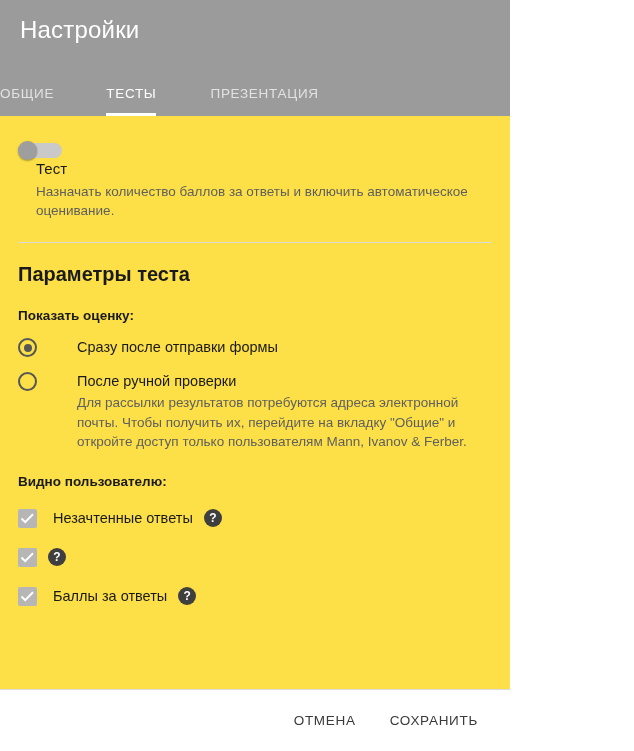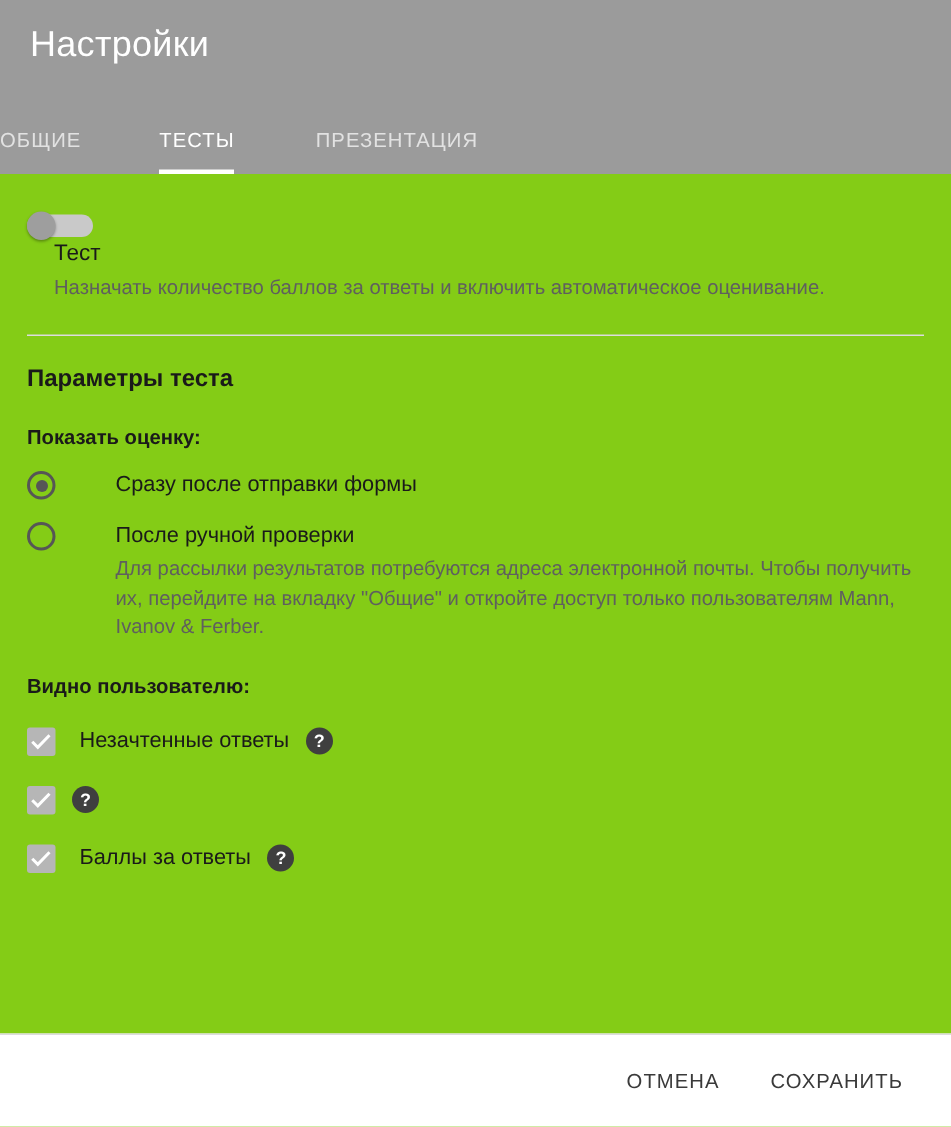--- a/index.html
+++ b/index.html
@@ -6,23 +6,23 @@
     margin: 0;
     padding: 0;
     background: #ffffff;
   }
   body {
     font-family: "Liberation Sans", sans-serif;
     -webkit-font-smoothing: antialiased;
   }
   .screen {
     position: relative;
-    width: 634px;
+    width: 510px;
     height: 751px;
-    background: #84cc16;
+    background: #fde047;
     overflow: hidden;
     box-sizing: border-box;
   }
 
   
   .header {
     background: #9b9b9b;
     height: 116px;
     box-sizing: border-box;
     position: relative;
@@ -119,21 +119,21 @@
     max-width: 545px;
   }
 
   .divider {
     height: 1px;
     background: #dcdcdc;
     margin: 22px 0 0 0;
   }
 
   .section-title {
-    font-size: 16px;
+    font-size: 20px;
     font-weight: bold;
     color: #1a1a1a;
     margin: 20px 0 0 0;
   }
 
   .field-label {
     font-size: 13.5px;
     font-weight: bold;
     color: #1a1a1a;
     margin: 22px 0 0 0;

